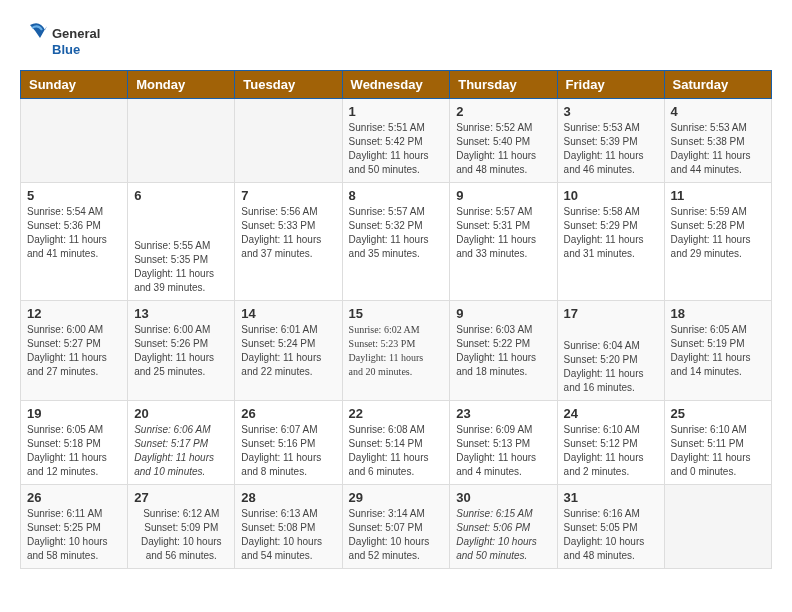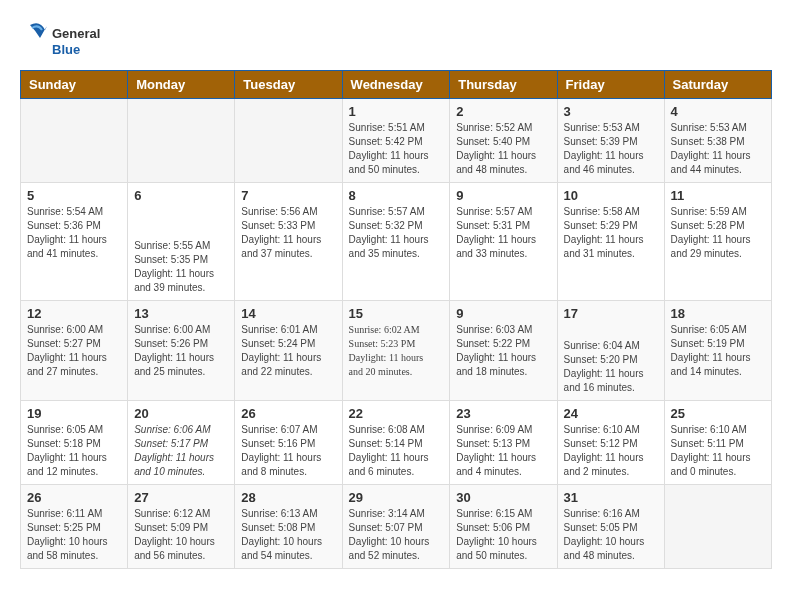--- a/index.html
+++ b/index.html
@@ -297,42 +297,42 @@
       <tr>
         <td>
           <span class="day-number">26</span>
           <div class="day-info" style="white-space: pre-line;">Sunrise: 6:11 AM
 Sunset: 5:25 PM
 Daylight: 10 hours
 and 58 minutes.</div>
         </td>
         <td>
           <span class="day-number">27</span>
-          <div class="day-info" style="white-space: pre-line;">Sunrise: 6:12 AM
+          <div class="day-info" style="white-space: pre-line; text-align: center;">Sunrise: 6:12 AM
 Sunset: 5:09 PM
 Daylight: 10 hours
 and 56 minutes.</div>
         </td>
         <td>
           <span class="day-number">28</span>
           <div class="day-info" style="white-space: pre-line;">Sunrise: 6:13 AM
 Sunset: 5:08 PM
 Daylight: 10 hours
 and 54 minutes.</div>
         </td>
         <td>
           <span class="day-number">29</span>
           <div class="day-info" style="white-space: pre-line;">Sunrise: 3:14 AM
 Sunset: 5:07 PM
 Daylight: 10 hours
 and 52 minutes.</div>
         </td>
         <td>
           <span class="day-number">30</span>
-          <div class="day-info" style="white-space: pre-line;">Sunrise: 6:15 AM
+          <div class="day-info" style="white-space: pre-line; font-style: italic;">Sunrise: 6:15 AM
 Sunset: 5:06 PM
 Daylight: 10 hours
 and 50 minutes.</div>
         </td>
         <td>
           <span class="day-number">31</span>
           <div class="day-info" style="white-space: pre-line;">Sunrise: 6:16 AM
 Sunset: 5:05 PM
 Daylight: 10 hours
 and 48 minutes.</div>

